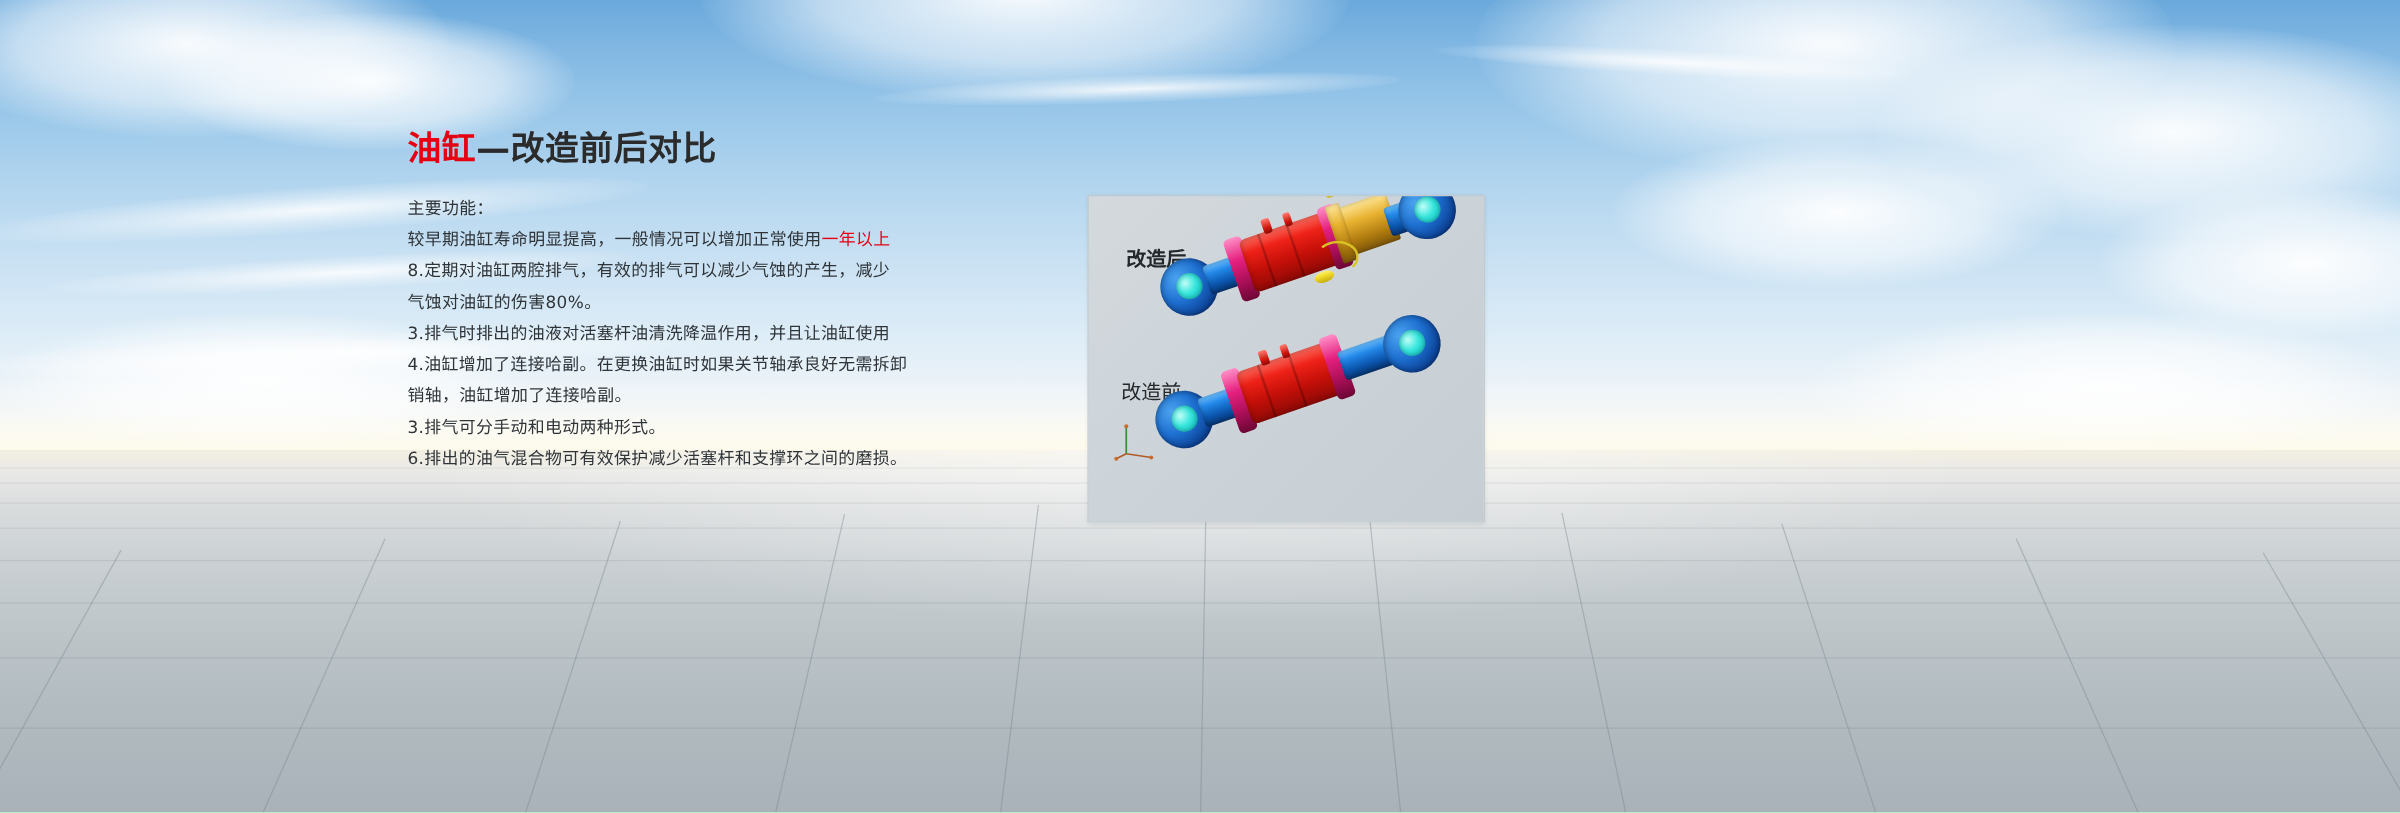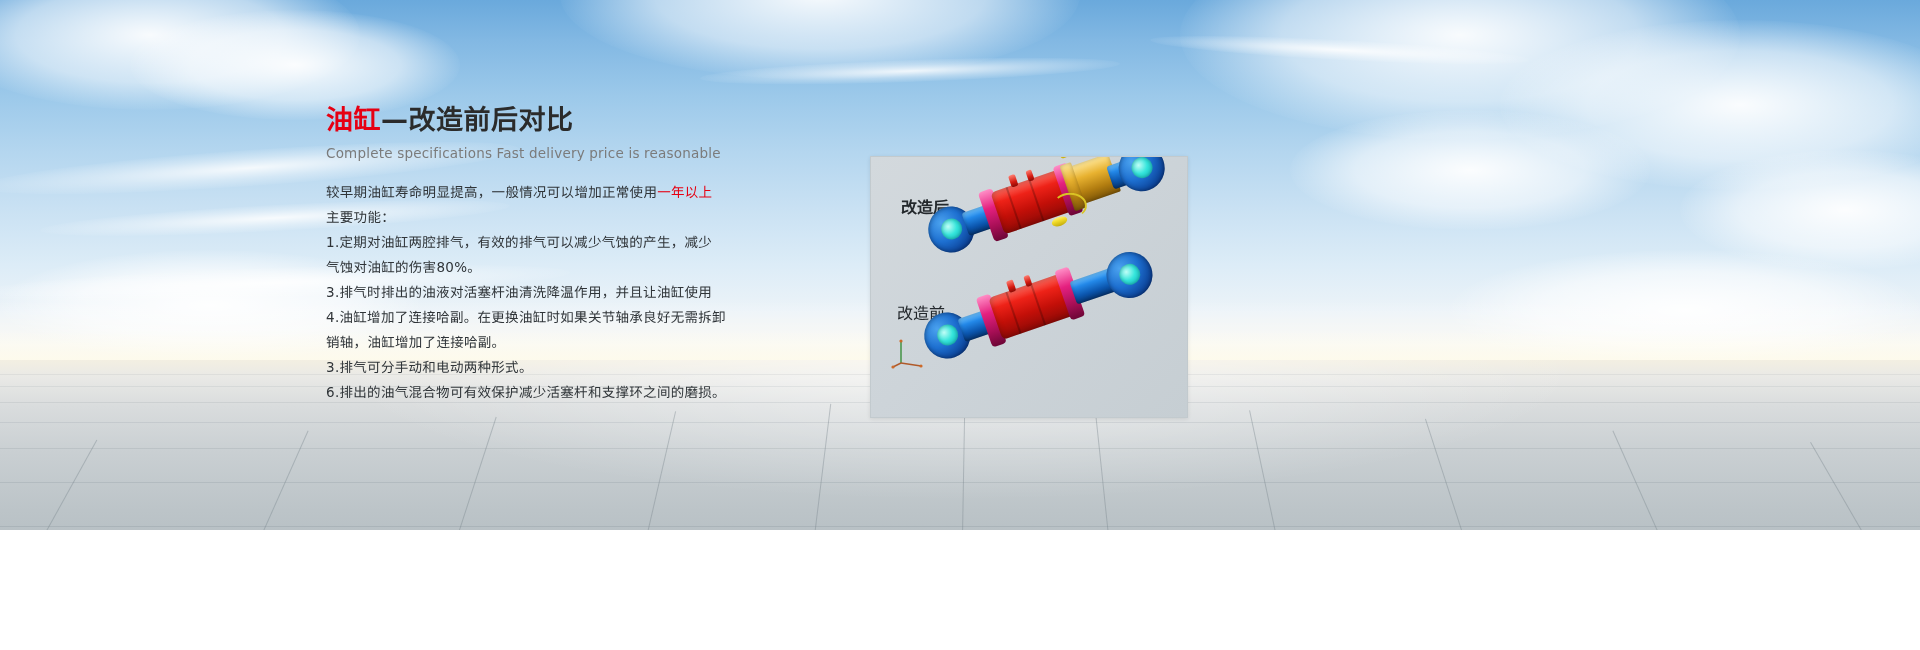--- a/index.html
+++ b/index.html
@@ -1,21 +1,21 @@
 <!DOCTYPE html>
 <html lang="zh-CN"><head>
 <meta charset="utf-8">
 <style>
   * { box-sizing: border-box; margin: 0; padding: 0; }
   html, body {
     width: 1920px; height: 650px; overflow: hidden;
     font-family: "DejaVu Sans", "Liberation Sans", sans-serif;
   }
   #banner {
-    position: relative; width: 1920px; height: 530px; overflow: hidden;
+    position: relative; width: 1920px; height: 650px; overflow: hidden;
     background: #86efac;
   }
 
   
   .sky {
     position: absolute; left: 0; top: 0; width: 1920px; height: 400px;
     background:
       linear-gradient(to bottom,
         #6aa9dc 0%,
         #82b8e3 10%,
@@ -211,26 +211,25 @@
     <div class="ground-v" style="left:1300px; height:245px; transform: rotate(-12deg);"></div>
     <div class="ground-v" style="left:1500px; height:243px; transform: rotate(-18deg);"></div>
     <div class="ground-v" style="left:1710px; height:240px; transform: rotate(-24deg);"></div>
     <div class="ground-v" style="left:1930px; height:240px; transform: rotate(-30deg);"></div>
   </div>
 
   <div class="copy">
     <div class="title">
       <span class="hl">油缸</span><span>—改造前后对比</span>
     </div>
-    <div class="subtitle">Complete specifications Fast delivery price is reasonable</div>
 
     <div class="body">
+      <p>主要功能：</p>
       <p><span>较早期油缸寿命明显提高，一般情况可以增加正常使用</span><span class="red">一年以上</span></p>
-      <p>主要功能：</p>
-      <p>1.定期对油缸两腔排气，有效的排气可以减少气蚀的产生，减少</p>
+      <p>8.定期对油缸两腔排气，有效的排气可以减少气蚀的产生，减少</p>
       <p>气蚀对油缸的伤害80%。</p>
       <p>3.排气时排出的油液对活塞杆油清洗降温作用，并且让油缸使用</p>
       <p>4.油缸增加了连接哈副。在更换油缸时如果关节轴承良好无需拆卸</p>
       <p>销轴，油缸增加了连接哈副。</p>
       <p>3.排气可分手动和电动两种形式。</p>
       <p>6.排出的油气混合物可有效保护减少活塞杆和支撑环之间的磨损。</p>
     </div>
   </div>
 
   <div class="cad">

